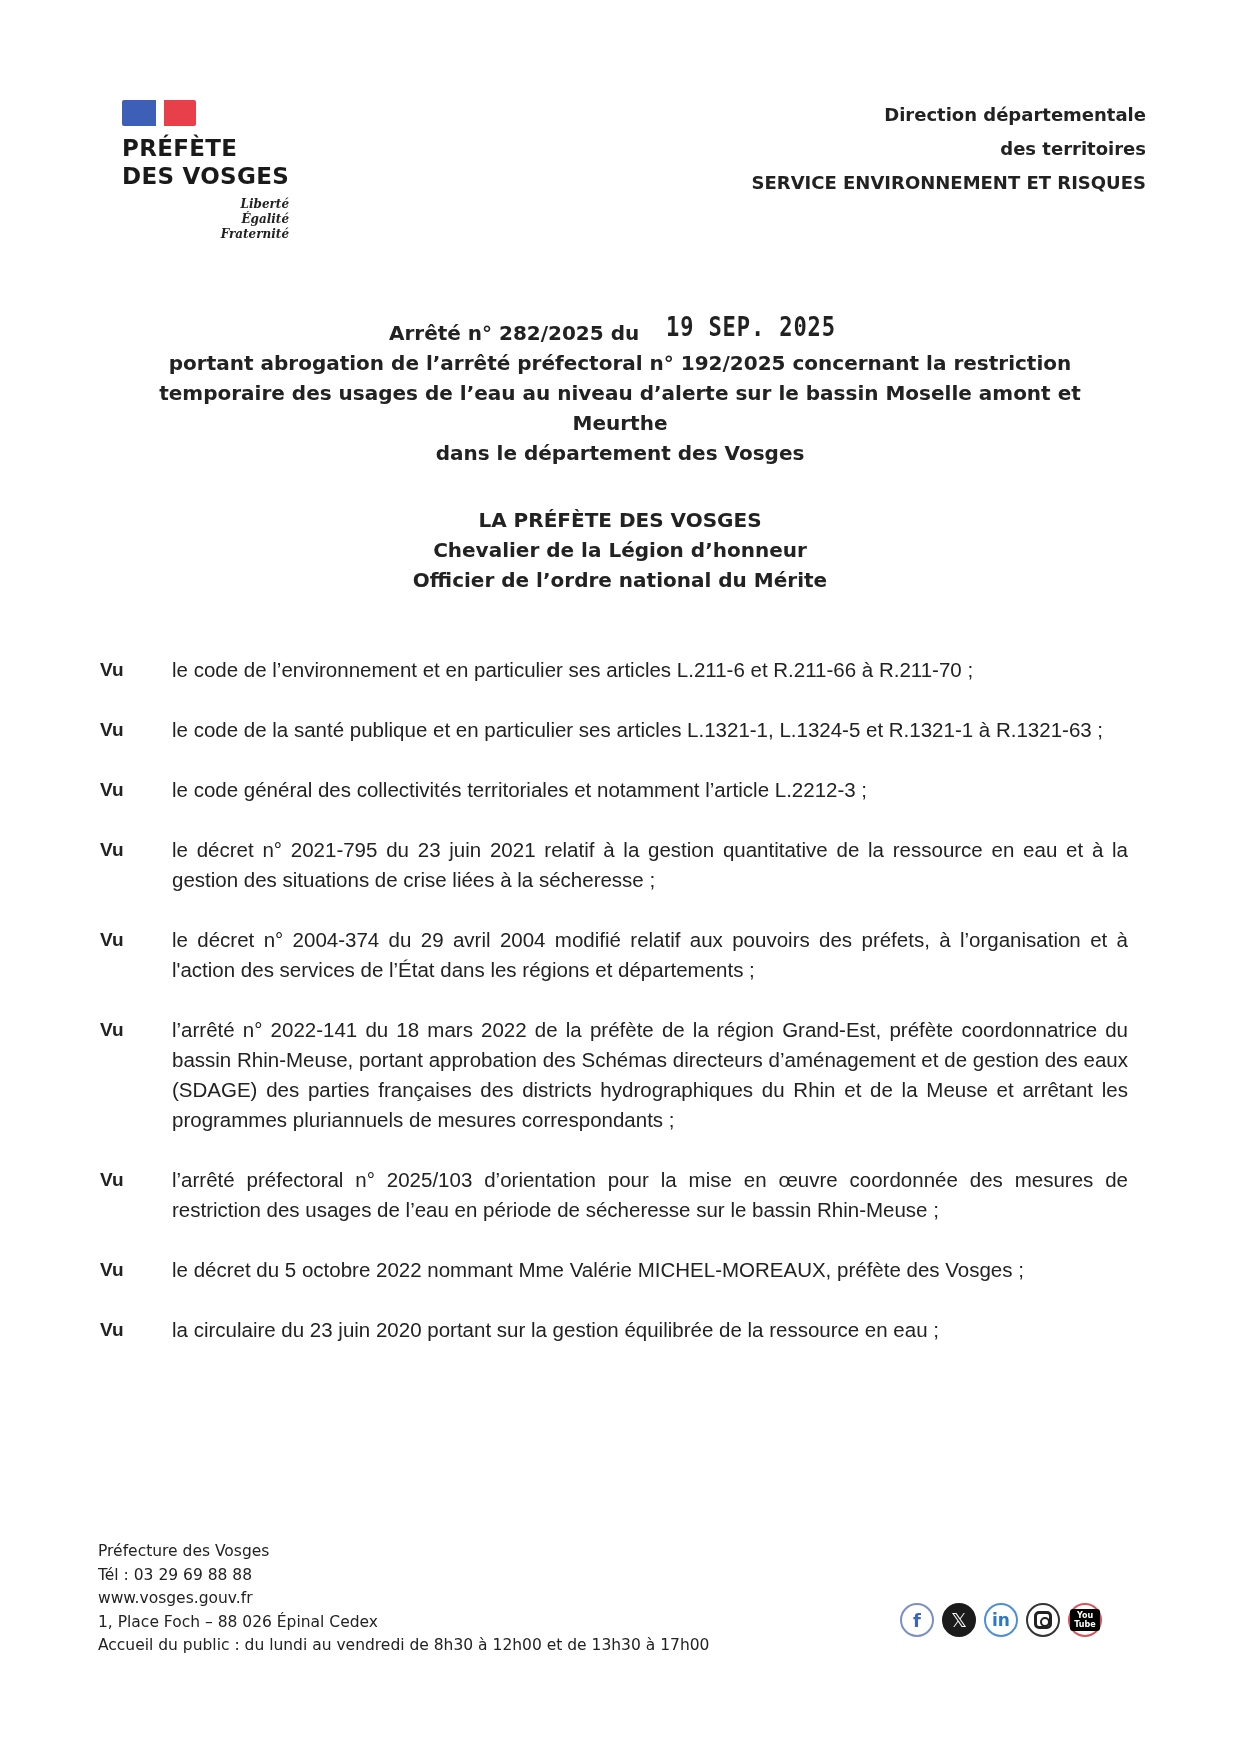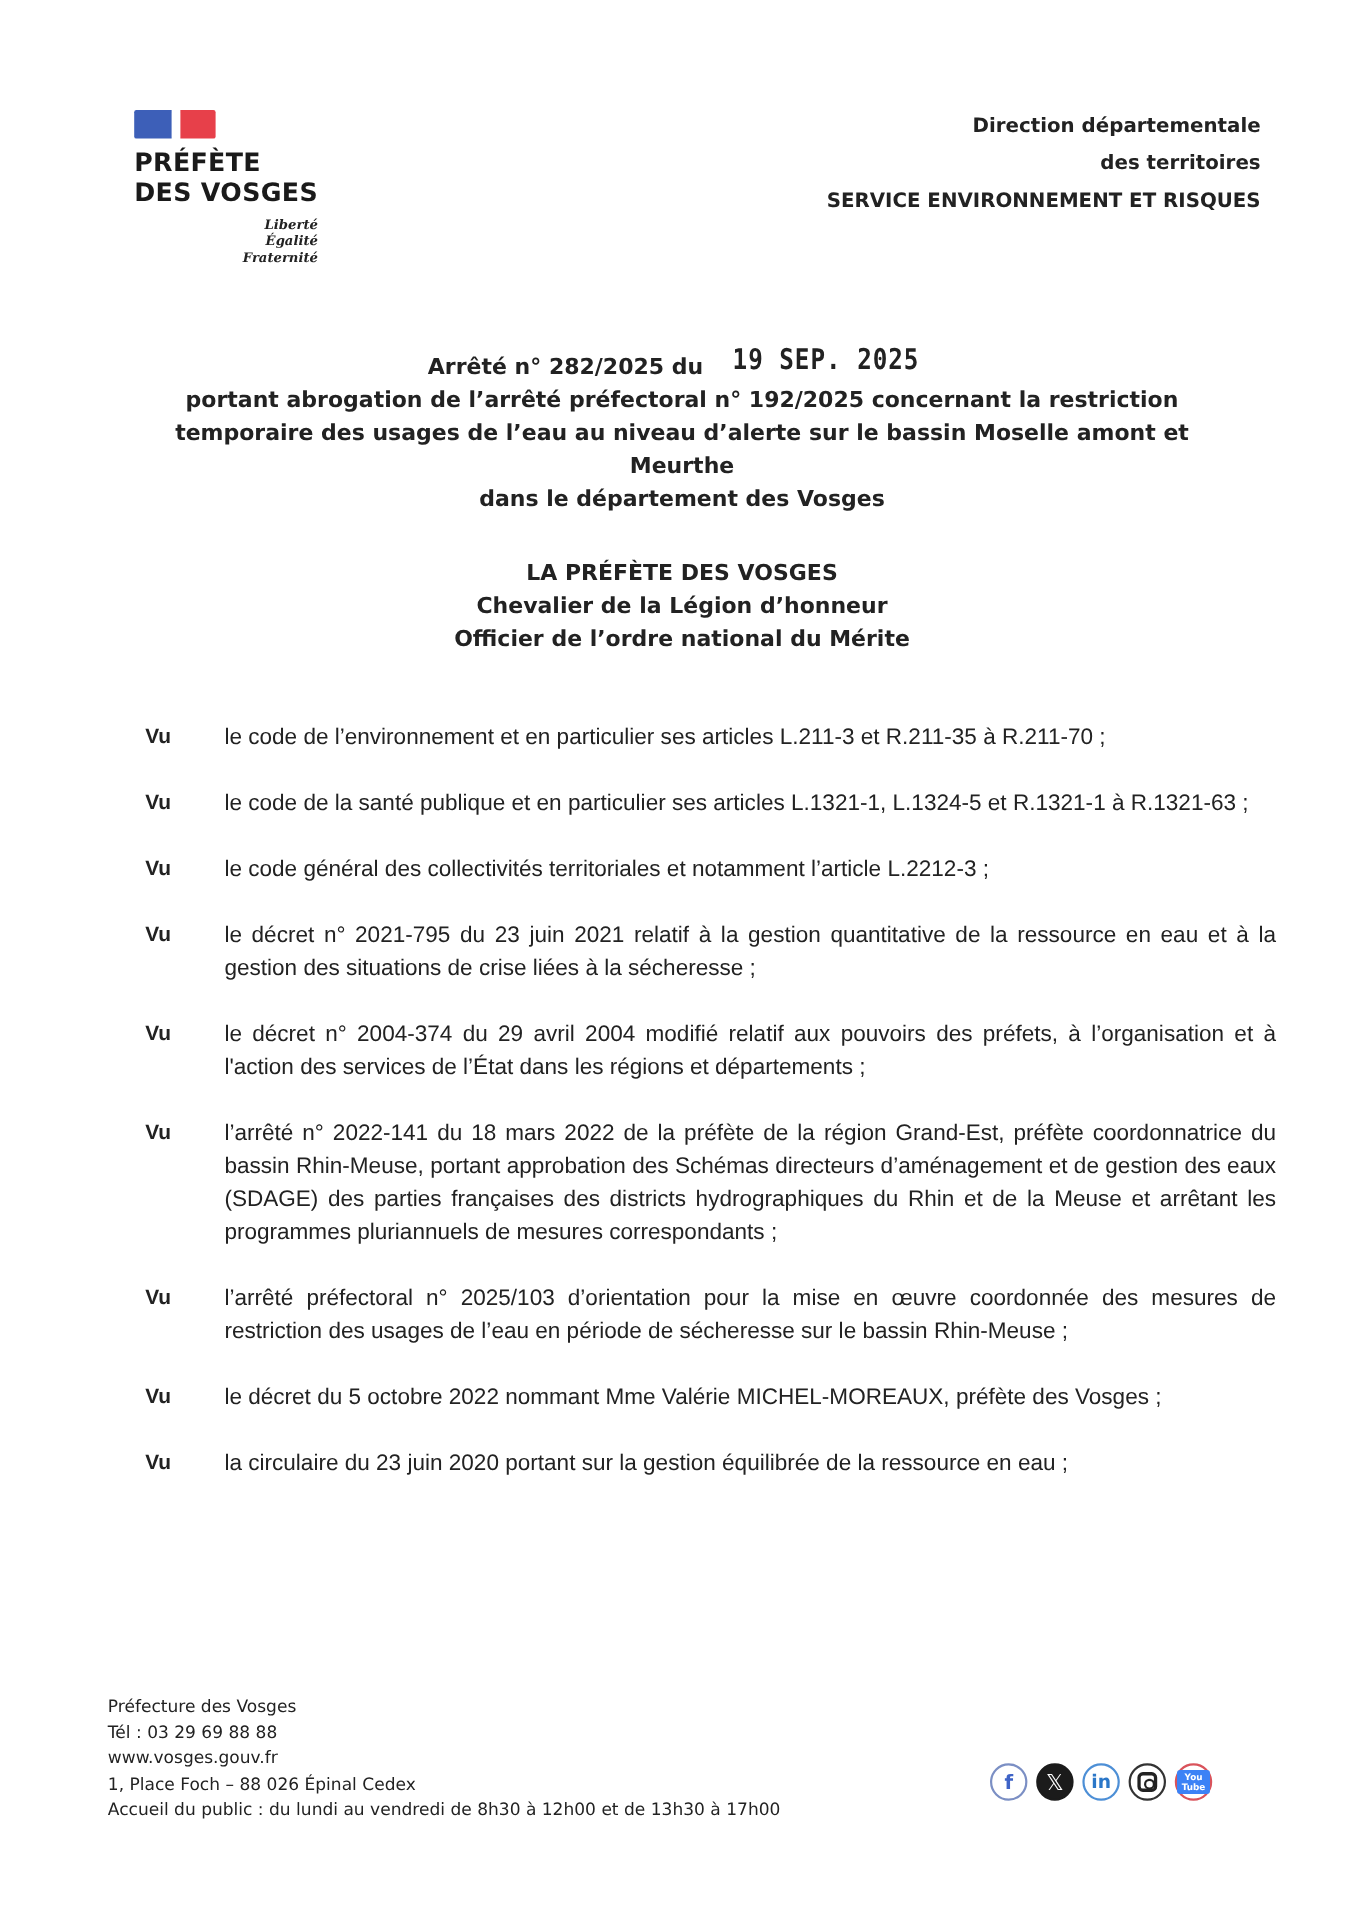--- a/index.html
+++ b/index.html
@@ -9,33 +9,33 @@
   .flag .b { width:34px; background:#3d5fb8; border-radius:2px 0 0 2px; position:relative; }
   .flag .w { width:8px; background:#fff; }
   .flag .r { width:32px; background:#e7404a; border-radius:0 2px 2px 0; }
   .logo-title { font-family:"DejaVu Sans", sans-serif; font-weight:bold; font-size:23px; line-height:28px; margin-top:8px; letter-spacing:0.3px; color:#1a1a1a; }
   .motto { font-family:"DejaVu Serif", serif; font-style:italic; font-weight:bold; font-size:12px; line-height:15px; margin-top:7px; color:#222;text-align:right; }
   .dept { position:absolute; right:94px; top:98px; text-align:right; font-weight:bold; font-size:18px; line-height:34px; color:#222; }
   .title-block { position:absolute; left:140px; width:960px; top:318px; text-align:center; font-weight:bold; font-size:20px; line-height:30px; color:#222; }
   .title-block .first { display:inline-flex; align-items:flex-start; gap:12px; }
   .stamp { font-family:"DejaVu Sans Mono", monospace; font-weight:bold; font-size:26px; letter-spacing:1px; transform:scaleX(0.85); display:inline-block; position:relative; top:-6px; }
   .authority { position:absolute; left:140px; width:960px; top:505px; text-align:center; font-weight:bold; font-size:20px; line-height:30px; color:#222; }
-  .vus { position:absolute; left:98px; top:655px; width:1030px;margin-left:32px; }
+  .vus { position:absolute; left:98px; top:655px; width:1030px; }
   .vu { display:flex; margin-bottom:30px; font-family:"Liberation Sans", sans-serif; font-size:20.5px; line-height:30px; color:#222; }
   .vu .lbl { width:72px; flex:none; font-weight:bold; font-size:19px; padding-left:2px; }
   .vu .txt { flex:1; text-align:justify; }
   .footer { position:absolute; left:98px; top:1540px; font-size:15.5px; line-height:23.5px; color:#222; }
   .social { position:absolute; left:900px; top:1603px; display:flex; gap:8px; }
   .soc { width:34px; height:34px; border-radius:50%; border:2px solid #888; display:flex; align-items:center; justify-content:center; font-weight:bold; box-sizing:border-box; font-size:18px; }
   .soc.fb { border-color:#7b8fc4; color:#3e63c7; }
   .soc.x { background:#1b1b1b; border-color:#1b1b1b; color:#fff; font-size:20px; font-weight:normal; }
   .soc.li { border-color:#4d8fd6; color:#2b77c8; font-size:17px; }
   .soc.ig { border-color:#333; color:#222; }
   .soc.yt { border-color:#d9535b; color:#fff; }
-  .soc.yt span { background:#3b82f6; border-radius:3px; font-size:8px; padding:2px 2px; line-height:9px; text-align:center; }
+  .soc.yt span { background:#000000; border-radius:3px; font-size:8px; padding:2px 2px; line-height:9px; text-align:center; }
   .ig-glyph { width:18px; height:18px; border:3px solid #222; border-radius:5px; box-sizing:border-box; position:relative; }
   .ig-glyph::after { content:""; position:absolute; left:3px; top:3px; width:6px; height:6px; border:2px solid #222; border-radius:50%; }
 </style>
 </head>
 <body>
 
 <div class="logo">
   <div class="flag">
     <div class="b"></div>
       <div class="w"></div>
@@ -70,21 +70,21 @@
 
 <div class="authority">
   <div>LA PRÉFÈTE DES VOSGES</div>
   <div>Chevalier de la Légion d’honneur</div>
   <div>Officier de l’ordre national du Mérite</div>
 </div>
 
 <div class="vus">
   <div class="vu">
       <span class="lbl">Vu</span>
-      <span class="txt">le code de l’environnement et en particulier ses articles L.211-3 et R.211-35 à R.211-70 ;</span>
+      <span class="txt">le code de l’environnement et en particulier ses articles L.211-6 et R.211-66 à R.211-70 ;</span>
     </div>
   <div class="vu">
       <span class="lbl">Vu</span>
       <span class="txt">le code de la santé publique et en particulier ses articles L.1321-1, L.1324-5 et R.1321-1 à R.1321-63 ;</span>
     </div>
   <div class="vu">
       <span class="lbl">Vu</span>
       <span class="txt">le code général des collectivités territoriales et notamment l’article L.2212-3 ;</span>
     </div>
   <div class="vu">

